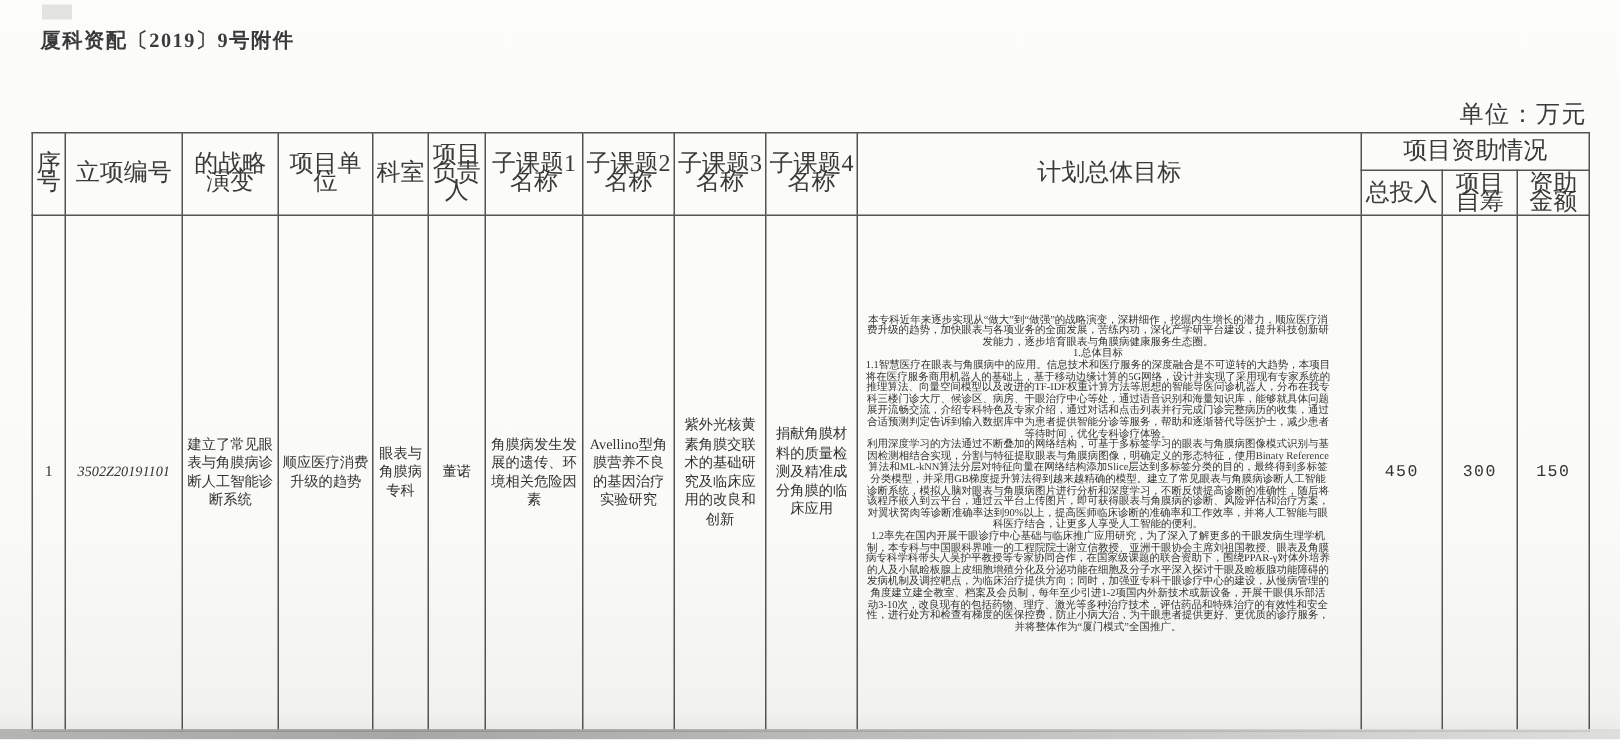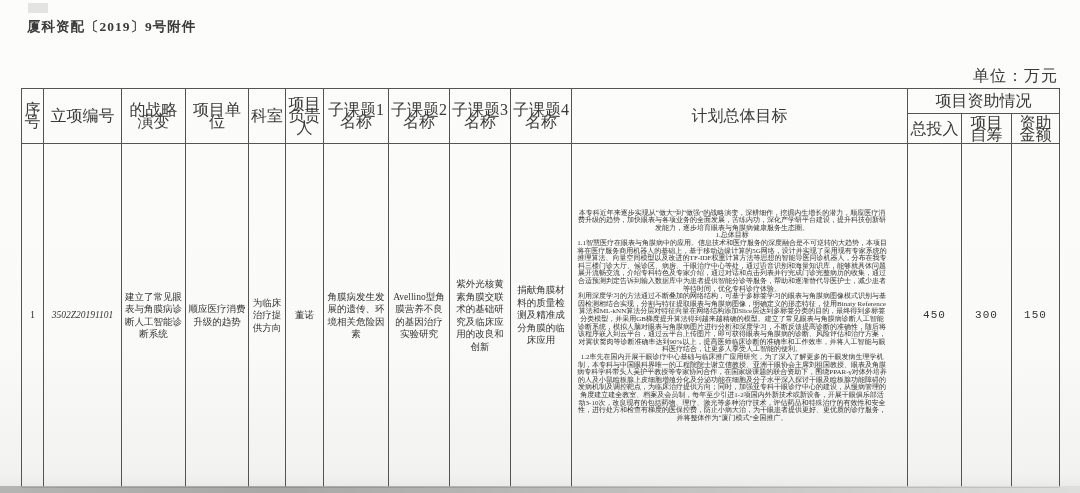--- a/index.html
+++ b/index.html
@@ -151,21 +151,21 @@
         <th>资助
 金额</th>
       </tr>
     </thead>
     <tbody>
       <tr class="data-row">
         <td class="c-center c-seq">1</td>
         <td class="c-center c-no">3502Z20191101</td>
         <td class="c-center">建立了常见眼表与角膜病诊断人工智能诊断系统</td>
         <td class="c-center">顺应医疗消费升级的趋势</td>
-        <td class="c-center">为临床治疗提供方向</td>
+        <td class="c-center">眼表与角膜病专科</td>
         <td class="c-center">董诺</td>
         <td class="c-center">角膜病发生发展的遗传、环境相关危险因素</td>
         <td class="c-center">Avellino型角膜营养不良的基因治疗实验研究</td>
         <td class="c-center">紫外光核黄素角膜交联术的基础研究及临床应用的改良和创新</td>
         <td class="c-center">捐献角膜材料的质量检测及精准成分角膜的临床应用</td>
         <td class="c-goal">本专科近年来逐步实现从“做大”到“做强”的战略演变，深耕细作，挖掘内生增长的潜力，顺应医疗消费升级的趋势，加快眼表与各项业务的全面发展，苦练内功，深化产学研平台建设，提升科技创新研发能力，逐步培育眼表与角膜病健康服务生态圈。
 1.总体目标
 1.1智慧医疗在眼表与角膜病中的应用。信息技术和医疗服务的深度融合是不可逆转的大趋势，本项目将在医疗服务商用机器人的基础上，基于移动边缘计算的5G网络，设计并实现了采用现有专家系统的推理算法、向量空间模型以及改进的TF-IDF权重计算方法等思想的智能导医问诊机器人，分布在我专科三楼门诊大厅、候诊区、病房、干眼治疗中心等处，通过语音识别和海量知识库，能够就具体问题展开流畅交流，介绍专科特色及专家介绍，通过对话和点击列表并行完成门诊完整病历的收集，通过合适预测判定告诉到输入数据库中为患者提供智能分诊等服务，帮助和逐渐替代导医护士，减少患者等待时间，优化专科诊疗体验。
 利用深度学习的方法通过不断叠加的网络结构，可基于多标签学习的眼表与角膜病图像模式识别与基因检测相结合实现，分割与特征提取眼表与角膜病图像，明确定义的形态特征，使用Binaty Reference算法和ML-kNN算法分层对特征向量在网络结构添加Slice层达到多标签分类的目的，最终得到多标签分类模型，并采用GB梯度提升算法得到越来越精确的模型。建立了常见眼表与角膜病诊断人工智能诊断系统，模拟人脑对眼表与角膜病图片进行分析和深度学习，不断反馈提高诊断的准确性，随后将该程序嵌入到云平台，通过云平台上传图片，即可获得眼表与角膜病的诊断、风险评估和治疗方案，对翼状胬肉等诊断准确率达到90%以上，提高医师临床诊断的准确率和工作效率，并将人工智能与眼科医疗结合，让更多人享受人工智能的便利。
 1.2率先在国内开展干眼诊疗中心基础与临床推广应用研究，为了深入了解更多的干眼发病生理学机制，本专科与中国眼科界唯一的工程院院士谢立信教授、亚洲干眼协会主席刘祖国教授、眼表及角膜病专科学科带头人吴护平教授等专家协同合作，在国家级课题的联合资助下，围绕PPAR-γ对体外培养的人及小鼠睑板腺上皮细胞增殖分化及分泌功能在细胞及分子水平深入探讨干眼及睑板腺功能障碍的发病机制及调控靶点，为临床治疗提供方向；同时，加强亚专科干眼诊疗中心的建设，从慢病管理的角度建立建全教室、档案及会员制，每年至少引进1-2项国内外新技术或新设备，开展干眼俱乐部活动3-10次，改良现有的包括药物、理疗、激光等多种治疗技术，评估药品和特殊治疗的有效性和安全性，进行处方和检查有梯度的医保控费，防止小病大治，为干眼患者提供更好、更优质的诊疗服务，并将整体作为“厦门模式”全国推广。</td>

